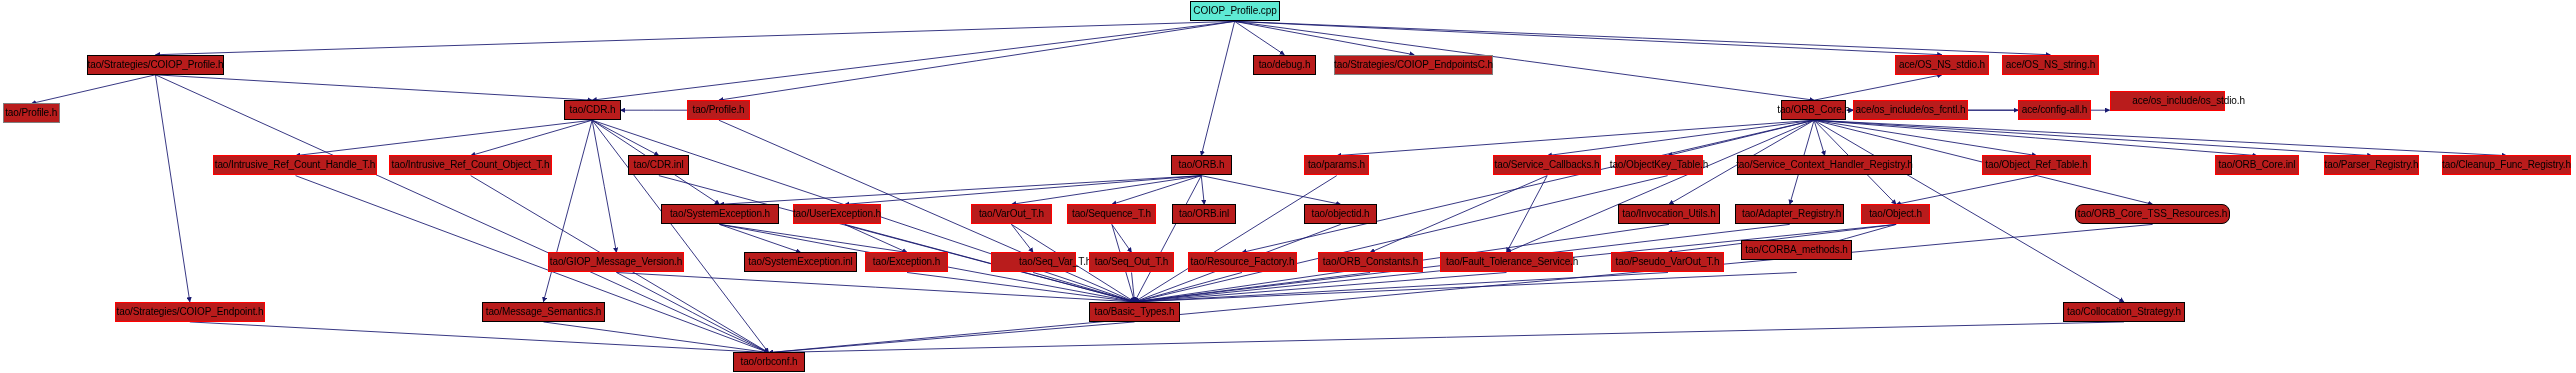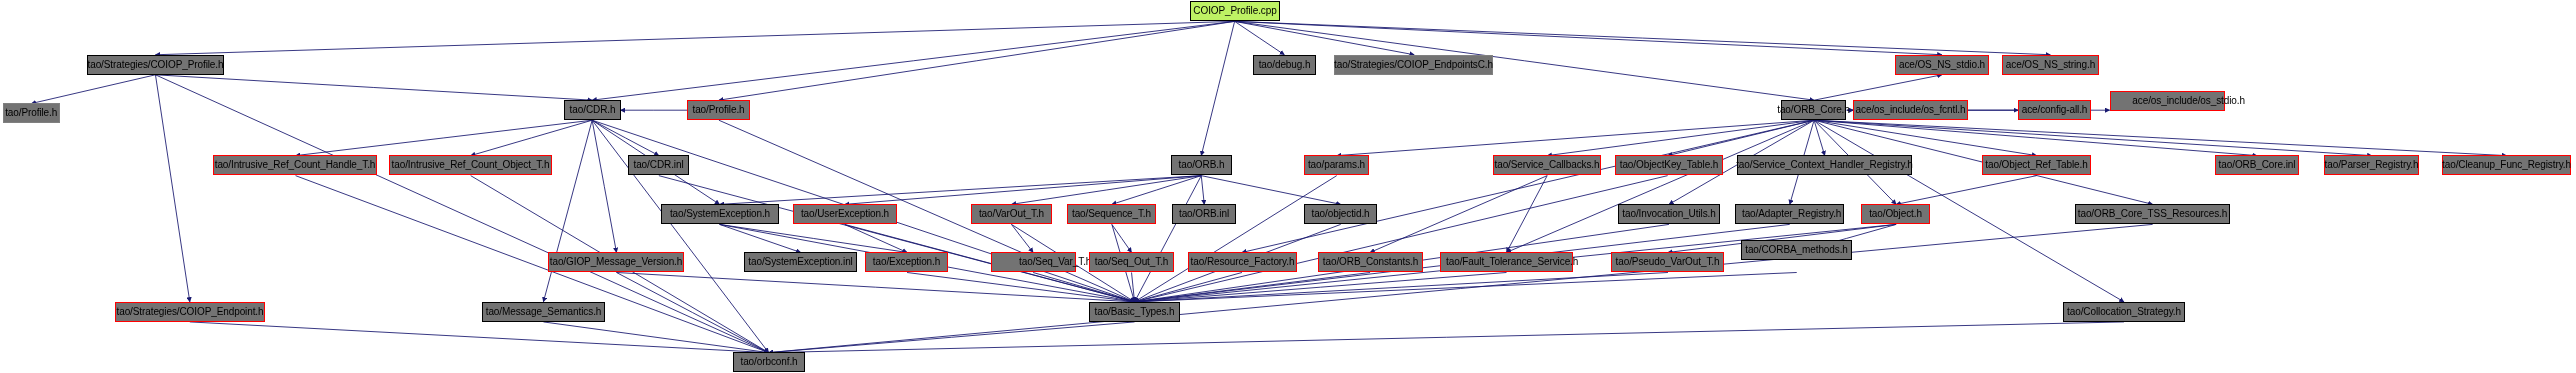--- a/index.html
+++ b/index.html
@@ -25,33 +25,33 @@
     pointer-events: none;
   }
   .node {
     position: absolute;
     box-sizing: border-box;
     display: flex;
     align-items: center;
     justify-content: center;
     height: 20px;
     padding: 0 4.7px;
-    background: #737373;
+    background: #b91c1c;
     border: 0.7px solid #808080;
     color: #000000;
     font-size: 10px;
     line-height: 1;
     white-space: nowrap;
     letter-spacing: -0.1px;
   }
   .node.black { border: 0.7px solid #000000; }
   .node.red   { border: 0.7px solid #ff0000; }
   .node.grey  { border: 0.7px solid #808080; }
   .node.root  {
-    background: #bef264;
+    background: #5eead4;
     border: 0.7px solid #000000;
   }
 </style>
 </head>
 <body>
 
 <div id="graph">
   <svg id="edges" viewBox="0 0 3861 560" preserveAspectRatio="none">
     <defs>
       <marker id="arrow" viewBox="0 0 10 10" refX="9" refY="5" markerWidth="6" markerHeight="6" orient="auto-start-reverse">
@@ -161,36 +161,36 @@
       <div class="node black" style="left: 1781px; top: 100px; width: 65px;">tao/ORB_Core.h</div>
       <div class="node red" style="left: 1853px; top: 100px; width: 115px;">ace/os_include/os_fcntl.h</div>
       <div class="node red" style="left: 2018px; top: 100px; width: 73px;">ace/config-all.h</div>
       <div class="node red" style="left: 2110px; top: 91px; width: 115px; padding-left: 47px;">ace/os_include/os_stdio.h</div>
       <div class="node red" style="left: 213px; top: 155px; width: 164px;">tao/Intrusive_Ref_Count_Handle_T.h</div>
       <div class="node red" style="left: 389px; top: 155px; width: 163px;">tao/Intrusive_Ref_Count_Object_T.h</div>
       <div class="node black" style="left: 628px; top: 155px; width: 61px;">tao/CDR.inl</div>
       <div class="node black" style="left: 1171px; top: 155px; width: 61px;">tao/ORB.h</div>
       <div class="node red" style="left: 1304px; top: 155px; width: 65px;">tao/params.h</div>
       <div class="node red" style="left: 1493px; top: 155px; width: 108px;">tao/Service_Callbacks.h</div>
-      <div class="node red" style="left: 1615px; top: 155px; width: 108px;">tao/ObjectKey_Table.h</div>
+      <div class="node red" style="left: 1615px; top: 155px; width: 88px;">tao/ObjectKey_Table.h</div>
       <div class="node black" style="left: 1737px; top: 155px; width: 175px;">tao/Service_Context_Handler_Registry.h</div>
       <div class="node red" style="left: 1982px; top: 155px; width: 109px;">tao/Object_Ref_Table.h</div>
       <div class="node red" style="left: 2215px; top: 155px; width: 84px;">tao/ORB_Core.inl</div>
       <div class="node red" style="left: 2324px; top: 155px; width: 95px;">tao/Parser_Registry.h</div>
       <div class="node red" style="left: 2442px; top: 155px; width: 129px;">tao/Cleanup_Func_Registry.h</div>
       <div class="node black" style="left: 661px; top: 204px; width: 118px;">tao/SystemException.h</div>
-      <div class="node red" style="left: 793px; top: 204px; width: 104px;">tao/UserException.h</div>
+      <div class="node red" style="left: 793px; top: 204px; width: 88px;">tao/UserException.h</div>
       <div class="node red" style="left: 971px; top: 204px; width: 81px;">tao/VarOut_T.h</div>
       <div class="node red" style="left: 1067px; top: 204px; width: 89px;">tao/Sequence_T.h</div>
       <div class="node black" style="left: 1172px; top: 204px; width: 64px;">tao/ORB.inl</div>
       <div class="node black" style="left: 1304px; top: 204px; width: 73px;">tao/objectid.h</div>
       <div class="node black" style="left: 1618px; top: 204px; width: 102px;">tao/Invocation_Utils.h</div>
       <div class="node black" style="left: 1735px; top: 204px; width: 109px; padding-left: 9px;">tao/Adapter_Registry.h</div>
       <div class="node red" style="left: 1861px; top: 204px; width: 69px; text-align: right;">tao/Object.h</div>
-      <div class="node black" style="left: 2075px; top: 204px; width: 155px;">tao/ORB_Core_TSS_Resources.h</div>
+      <div class="node black" style="left: 2075px; top: 204px; width: 155px; border-radius: 8px;">tao/ORB_Core_TSS_Resources.h</div>
       <div class="node red" style="left: 548px; top: 252px; width: 136px;">tao/GIOP_Message_Version.h</div>
       <div class="node black" style="left: 744px; top: 252px; width: 113px;">tao/SystemException.inl</div>
       <div class="node red" style="left: 865px; top: 252px; width: 83px;">tao/Exception.h</div>
       <div class="node red" style="left: 991px; top: 252px; width: 85px; padding-left: 48px;">tao/Seq_Var_T.h</div>
       <div class="node red" style="left: 1089px; top: 252px; width: 85px;">tao/Seq_Out_T.h</div>
       <div class="node red" style="left: 1188px; top: 252px; width: 109px;">tao/Resource_Factory.h</div>
       <div class="node red" style="left: 1318px; top: 252px; width: 105px;">tao/ORB_Constants.h</div>
       <div class="node red" style="left: 1440px; top: 252px; width: 133px; padding-left: 16px;">tao/Fault_Tolerance_Service.h</div>
       <div class="node red" style="left: 1611px; top: 252px; width: 113px;">tao/Pseudo_VarOut_T.h</div>
       <div class="node black" style="left: 1741px; top: 240px; width: 111px;">tao/CORBA_methods.h</div>

